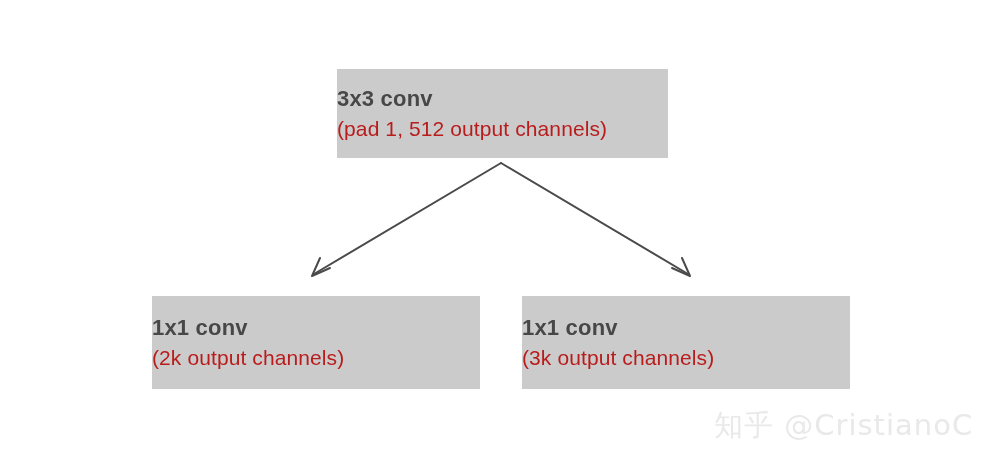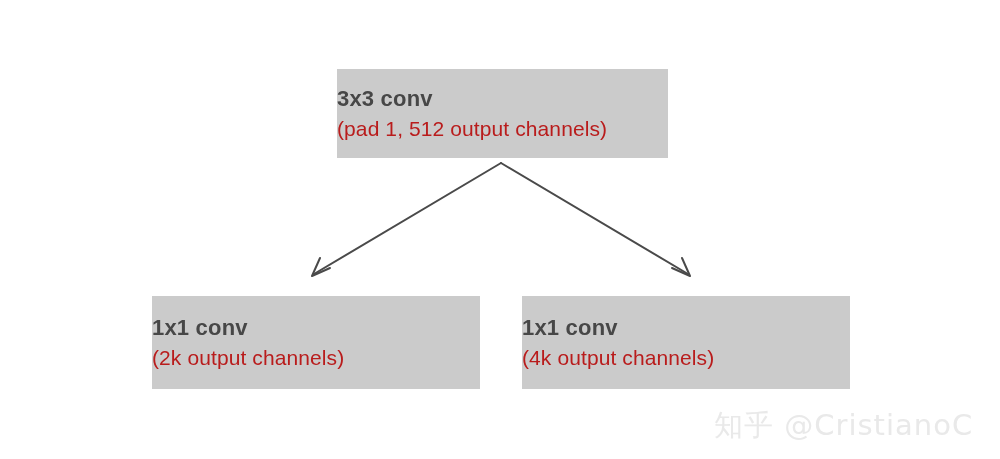--- a/index.html
+++ b/index.html
@@ -107,18 +107,18 @@
     <div class="node-sub">(pad 1, 512 output channels)</div>
   </div>
 
   <div class="node-box" id="node-conv1x1-cls">
     <div class="node-title">1x1 conv</div>
     <div class="node-sub">(2k output channels)</div>
   </div>
 
   <div class="node-box" id="node-conv1x1-reg">
     <div class="node-title">1x1 conv</div>
-    <div class="node-sub">(4k output channels)</div>
+    <div class="node-sub">(3k output channels)</div>
   </div>
 
   <div class="watermark">知乎 @CristianoC</div>
 
 </div>
 
 </body></html>

